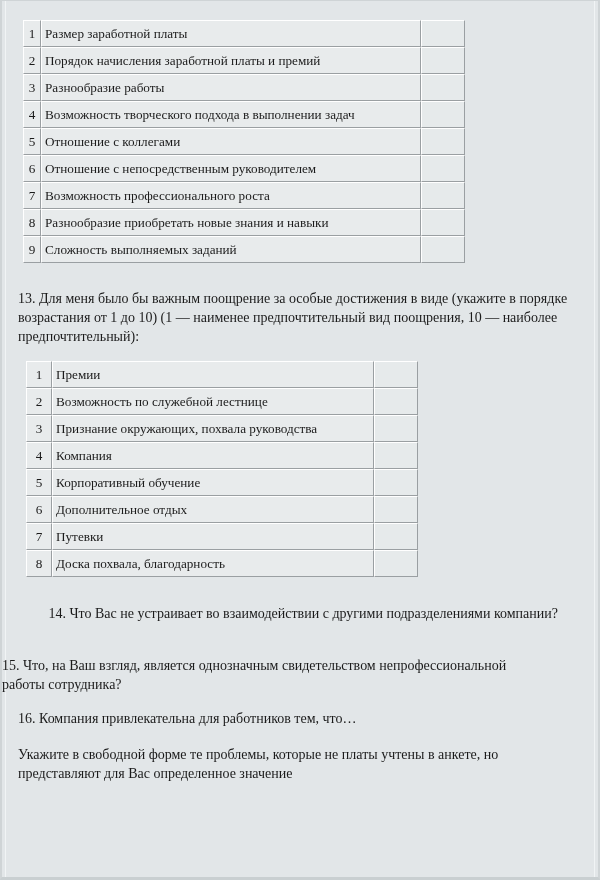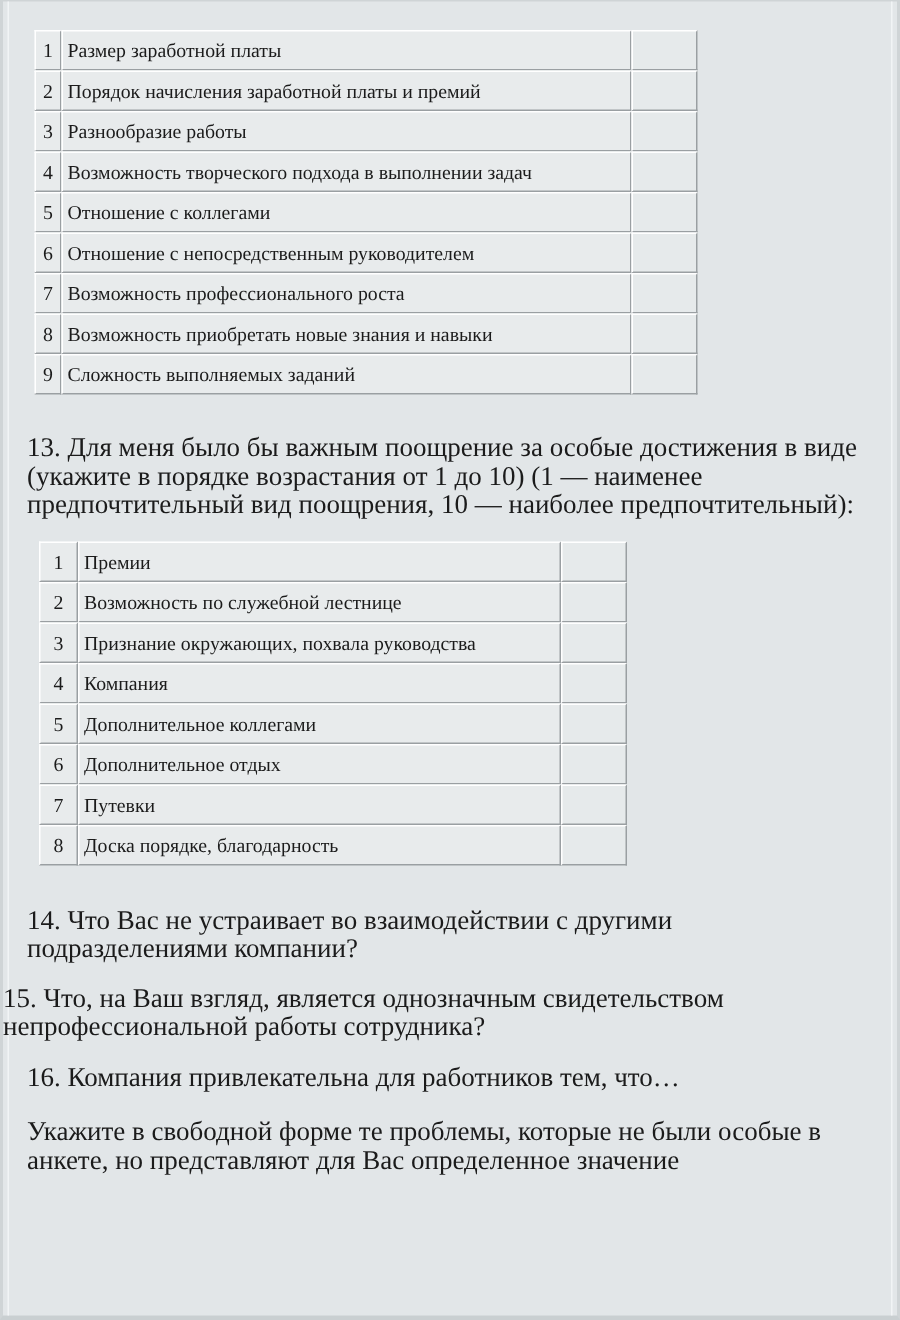--- a/index.html
+++ b/index.html
@@ -88,27 +88,27 @@
     top: 360px;
     width: 392px;
   }
   #table-incentives col.c-num   { width: 26px; }
   #table-incentives col.c-label { width: 322px; }
   #table-incentives col.c-ans   { width: 44px; }
 
   
   .qtext {
     position: absolute;
-    font-size: 18px;
+    font-size: 14px;
     line-height: 19px;
     color: #1b1b1b;
     text-align: left;
   }
   #q13-text { left: 16px; top: 288px; width: 566px; }
-  #q14-text { left: 16px; top: 603px; width: 540px; }
+  #q14-text { left: 16px; top: 603px; width: 540px; text-align: right; }
   #q15-text { left: 0; top: 655px; width: 540px; }
   #q16-text { left: 16px; top: 708px; width: 540px; }
   #free-note { left: 16px; top: 744px; width: 552px; }
 </style>
 </head>
 <body>
 
 <div class="page">
 
   <table id="table-satisfaction" class="qtable">
@@ -148,21 +148,21 @@
         <td class="label">Отношение с непосредственным руководителем</td>
         <td class="ans"></td>
       </tr>
       <tr>
         <td class="num">7</td>
         <td class="label">Возможность профессионального роста</td>
         <td class="ans"></td>
       </tr>
       <tr>
         <td class="num">8</td>
-        <td class="label">Возможность приобретать новые знания и навыки</td>
+        <td class="label">Разнообразие приобретать новые знания и навыки</td>
         <td class="ans"></td>
       </tr>
       <tr>
         <td class="num">9</td>
         <td class="label">Сложность выполняемых заданий</td>
         <td class="ans"></td>
       </tr>
     </tbody>
   </table>
 
@@ -190,39 +190,39 @@
         <td class="label">Признание окружающих, похвала руководства</td>
         <td class="ans"></td>
       </tr>
       <tr>
         <td class="num">4</td>
         <td class="label">Компания</td>
         <td class="ans"></td>
       </tr>
       <tr>
         <td class="num">5</td>
-        <td class="label">Дополнительное коллегами</td>
+        <td class="label">Корпоративный обучение</td>
         <td class="ans"></td>
       </tr>
       <tr>
         <td class="num">6</td>
         <td class="label">Дополнительное отдых</td>
         <td class="ans"></td>
       </tr>
       <tr>
         <td class="num">7</td>
         <td class="label">Путевки</td>
         <td class="ans"></td>
       </tr>
       <tr>
         <td class="num">8</td>
-        <td class="label">Доска порядке, благодарность</td>
+        <td class="label">Доска похвала, благодарность</td>
         <td class="ans"></td>
       </tr>
     </tbody>
   </table>
 
   <div class="qtext" id="q14-text">14. Что Вас не устраивает во взаимодействии с другими подразделениями компании?</div>
   <div class="qtext" id="q15-text">15. Что, на Ваш взгляд, является однозначным свидетельством непрофессиональной работы сотрудника?</div>
   <div class="qtext" id="q16-text">16. Компания привлекательна для работников тем, что…</div>
-  <div class="qtext" id="free-note">Укажите в свободной форме те проблемы, которые не были особые в анкете, но представляют для Вас определенное значение</div>
+  <div class="qtext" id="free-note">Укажите в свободной форме те проблемы, которые не платы учтены в анкете, но представляют для Вас определенное значение</div>
 
 </div>
 
 </body></html>

